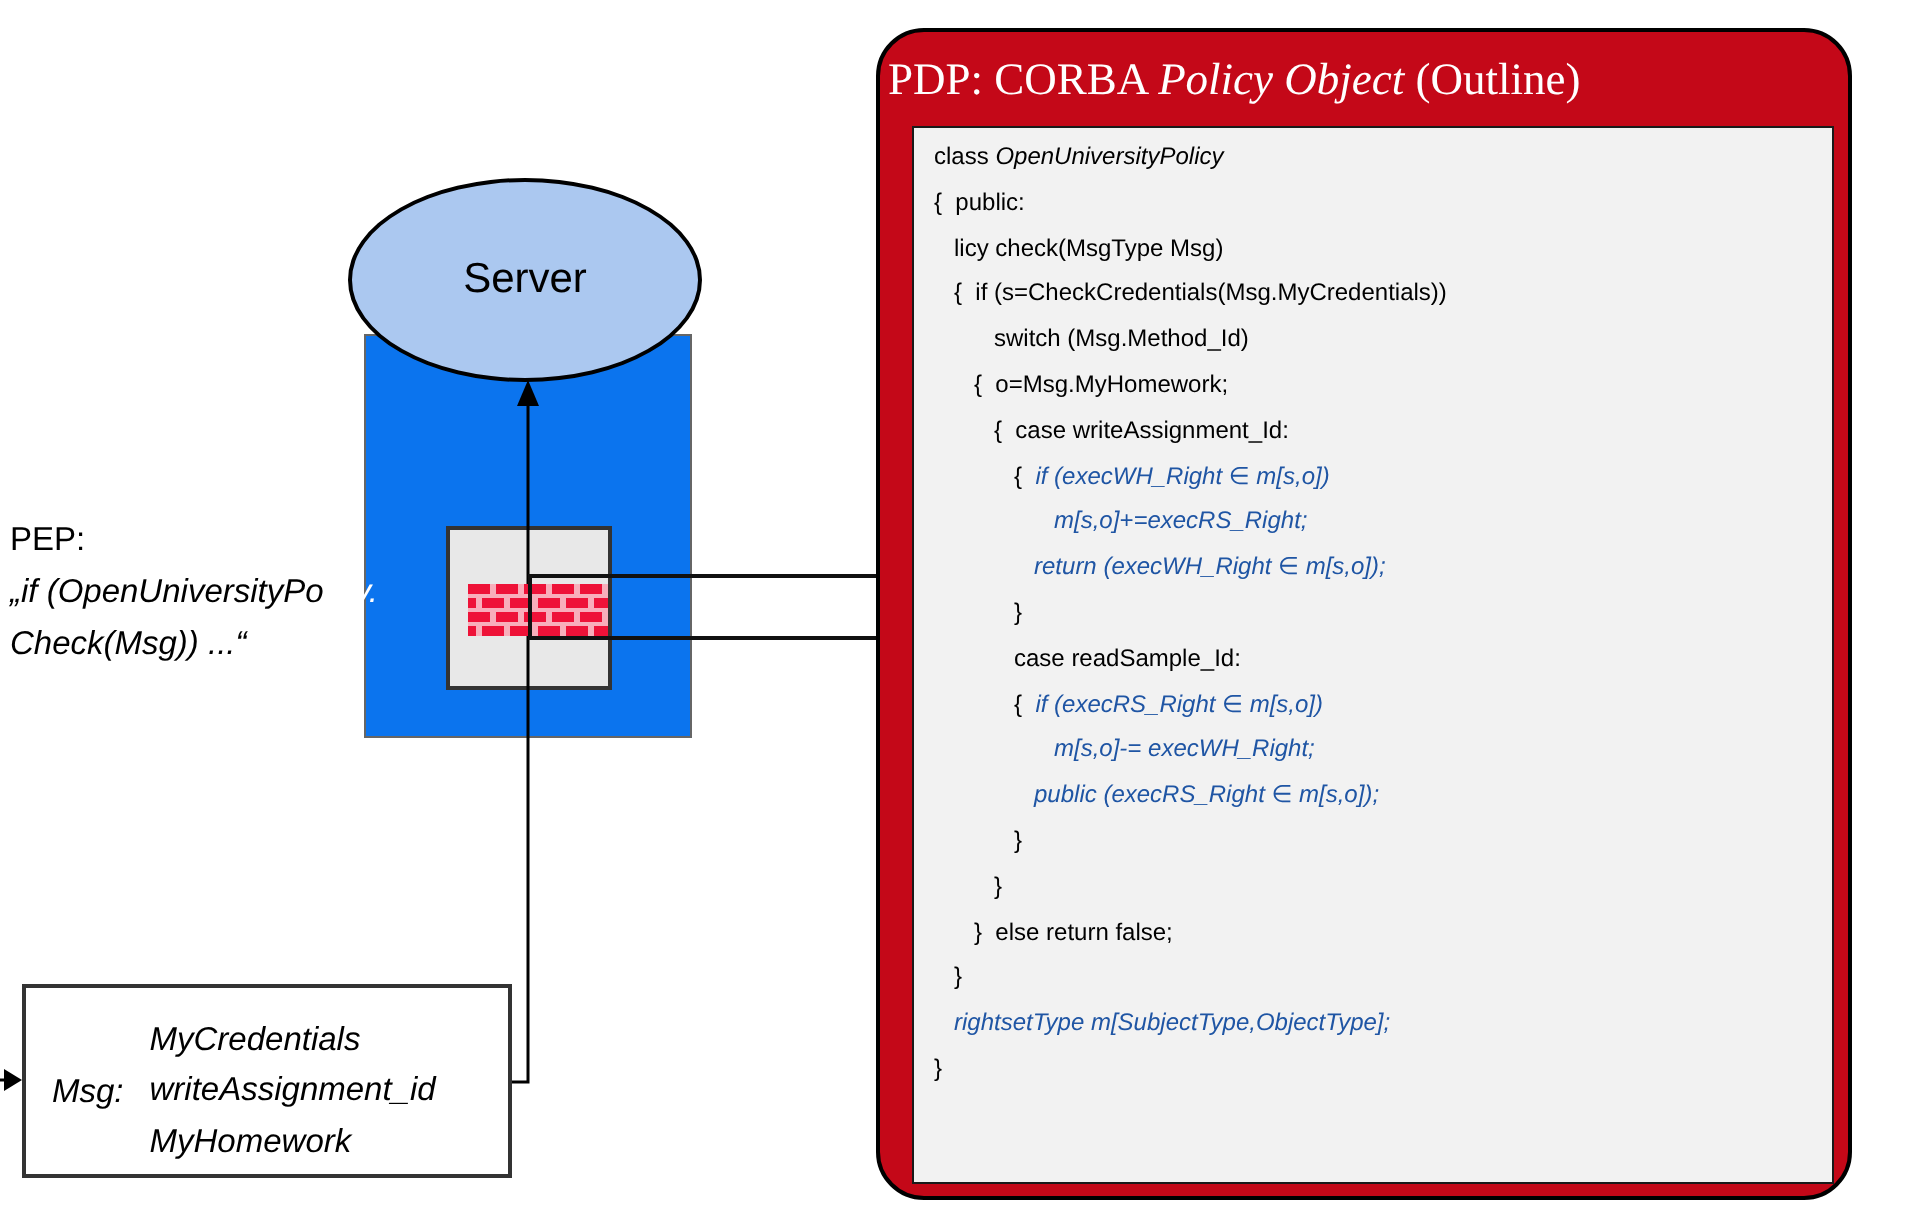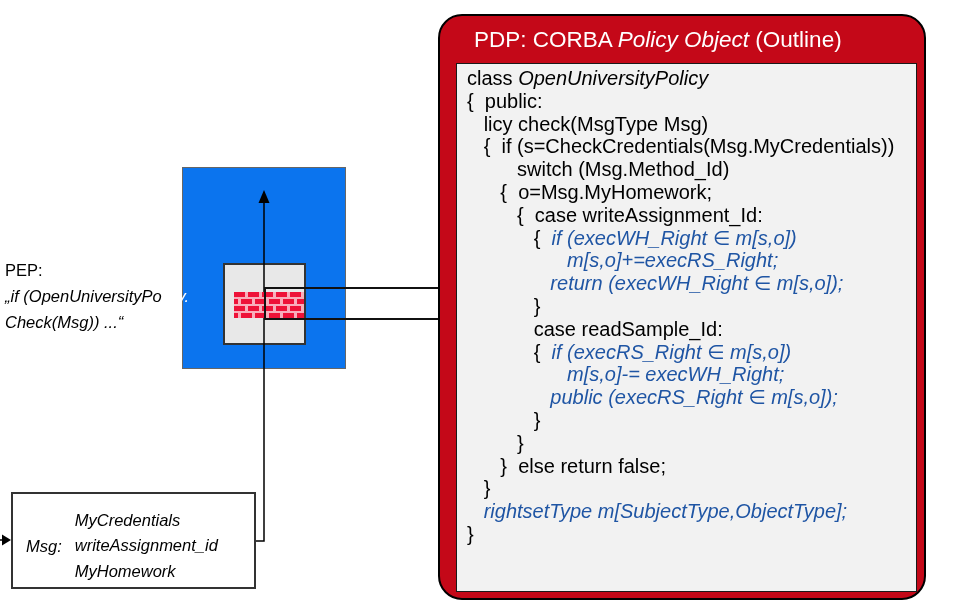--- a/index.html
+++ b/index.html
@@ -56,40 +56,43 @@
   }
   .msg-label{margin-right:13px;}
   .msg-items div{line-height:25.5px;}
 
   
   .pdp-box{
     position:absolute;left:438px;top:14px;width:488px;height:586px;
     background:var(--pdp_red);border:2px solid #000;border-radius:24px;
   }
   .pdp-title{
-    position:absolute;left:34px;top:11px;color:#fff;font-size:22.5px;white-space:nowrap;
+    position:absolute;left:4px;top:11px;color:#fff;font-size:22.5px;white-space:nowrap;font-family:Liberation Serif, serif;
   }
   .pdp-title .it{font-style:italic;}
   .code-panel{
     position:absolute;left:16px;top:47px;width:461px;height:529px;
     background:var(--panel_gray);border:1px solid #1a1a1a;
-    padding:3px 8px 0 10px;font-size:20px;overflow:hidden;
+    padding:3px 8px 0 10px;font-size:12px;overflow:hidden;
   }
   .code-line{white-space:pre;line-height:22.8px;height:22.8px;}
   .seg-p{color:#000;font-style:normal;}
   .seg-i{color:#000;font-style:italic;}
   .seg-b{color:var(--code_blue);font-style:italic;}
 </style>
 </head>
 <body>
 
 <div class="canvas">
 
   <div class="skeleton-rect"></div>
 
+  <div class="server-ellipse">
+    <span>Server</span>
+  </div>
 
 
   <div class="firewall-box">
     <div class="bricks"></div>
   </div>
 
   <svg class="lines-svg" viewBox="0 0 953 606">
     <polyline points="255,541 264,541 264,193" fill="none" stroke="#000" stroke-width="1.5"></polyline>
     <polygon points="264,190 258.5,203 269.5,203" fill="#000"></polygon>
     <line x1="0" y1="540" x2="4" y2="540" stroke="#000" stroke-width="1.5"></line>

